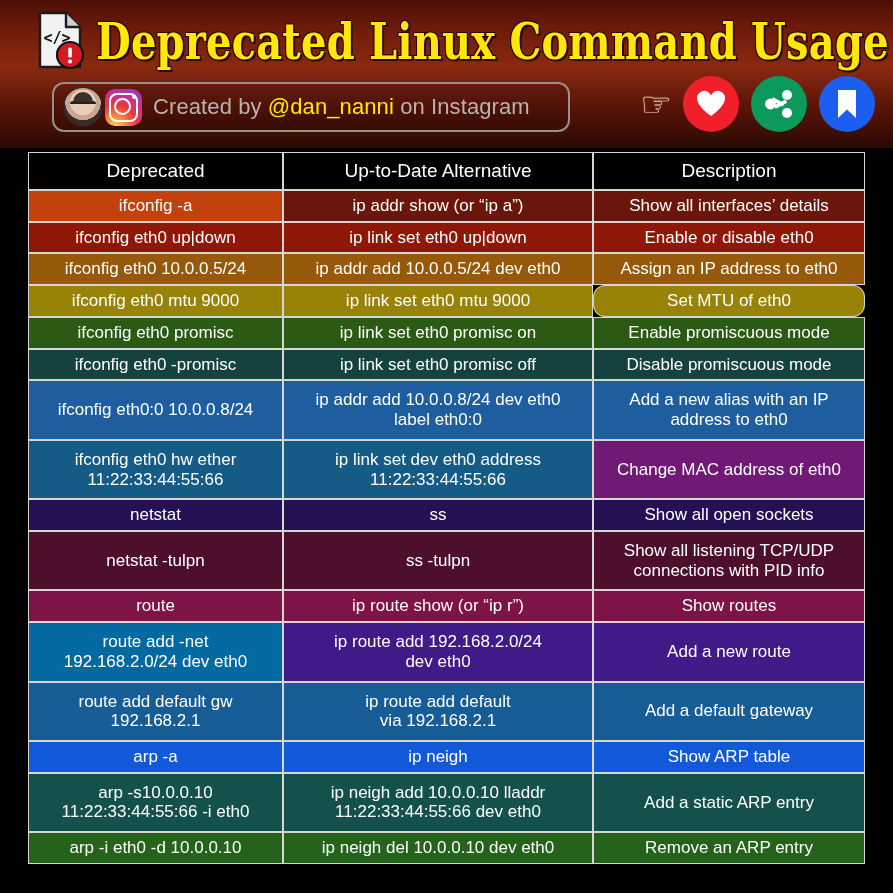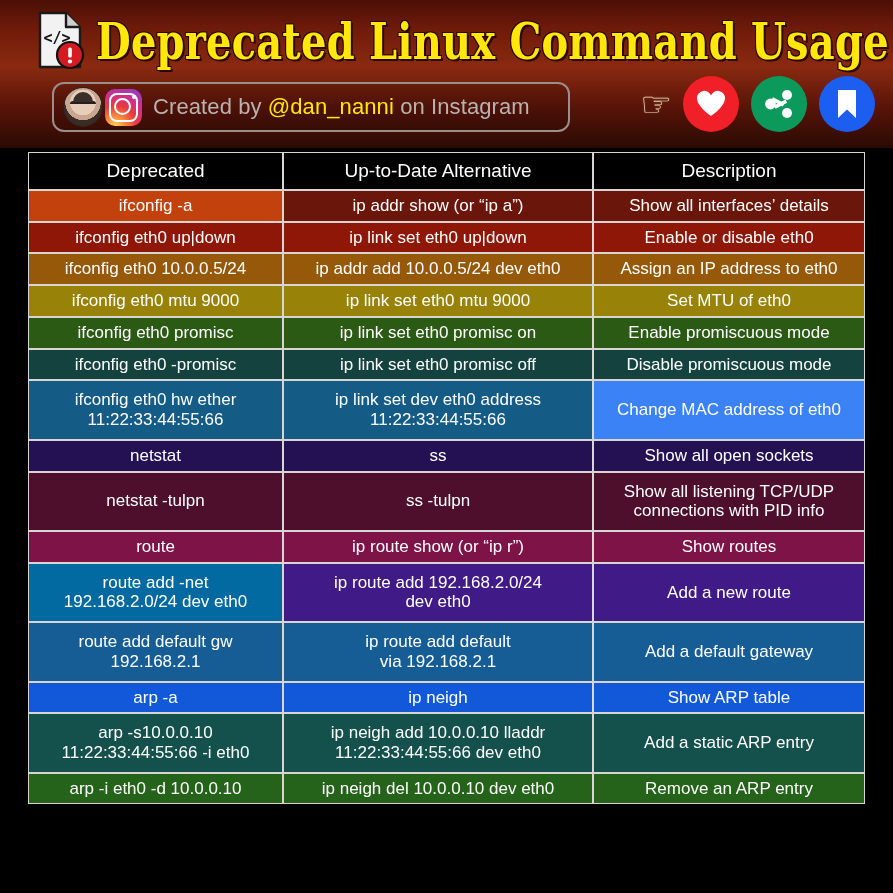--- a/index.html
+++ b/index.html
@@ -298,36 +298,41 @@
             <td style="background: rgb(142, 23, 8);">Enable or disable eth0</td>
           </tr>
           <tr style="background: rgb(150, 89, 10);">
             <td style="background: rgb(150, 89, 10);">ifconfig eth0 10.0.0.5/24</td>
             <td style="background: rgb(150, 89, 10);">ip addr add 10.0.0.5/24  dev eth0</td>
             <td style="background: rgb(150, 89, 10);">Assign an IP address to eth0</td>
           </tr>
           <tr style="background: rgb(153, 130, 8); margin-top: 36px;">
             <td style="background: rgb(153, 130, 8);">ifconfig eth0 mtu 9000</td>
             <td style="background: rgb(153, 130, 8);">ip link set eth0 mtu 9000</td>
-            <td style="background: rgb(153, 130, 8);">Set MTU of eth0</td>
+            <td style="background: rgb(153, 130, 8); border-radius: 12px;">Set MTU of eth0</td>
           </tr>
           <tr style="background: rgb(42, 90, 20);">
             <td style="background: rgb(42, 90, 20);">ifconfig eth0 promisc</td>
             <td style="background: rgb(42, 90, 20);">ip link set eth0 promisc on</td>
             <td style="background: rgb(42, 90, 20);">Enable promiscuous mode</td>
           </tr>
           <tr style="background: rgb(20, 67, 63);">
             <td style="background: rgb(20, 67, 63);">ifconfig eth0 -promisc</td>
             <td style="background: rgb(20, 67, 63);">ip link set eth0 promisc off</td>
             <td style="background: rgb(20, 67, 63);">Disable promiscuous mode</td>
           </tr>
+          <tr style="background: rgb(31, 94, 158);">
+            <td class="tall" style="background: rgb(31, 94, 158);">ifconfig eth0:0 10.0.0.8/24</td>
+            <td class="tall" style="background: rgb(31, 94, 158);">ip addr add 10.0.0.8/24 dev eth0<br>label eth0:0</td>
+            <td class="tall" style="background: rgb(31, 94, 158);">Add a new alias with an IP<br>address to eth0</td>
+          </tr>
           <tr style="background: rgb(20, 91, 134);">
             <td class="tall" style="background: rgb(20, 91, 134);">ifconfig eth0 hw ether<br>11:22:33:44:55:66</td>
             <td class="tall" style="background: rgb(20, 91, 134);">ip link set dev eth0 address<br>11:22:33:44:55:66</td>
-            <td class="tall" style="background: #3b82f6;">Change MAC address of eth0</td>
+            <td class="tall" style="background: #701a75;">Change MAC address of eth0</td>
           </tr>
           <tr style="background: rgb(35, 17, 84);">
             <td style="background: rgb(35, 17, 84);">netstat</td>
             <td style="background: rgb(35, 17, 84);">ss</td>
             <td style="background: rgb(35, 17, 84);">Show all open sockets</td>
           </tr>
           <tr style="background: rgb(77, 15, 43);">
             <td class="tall" style="background: rgb(77, 15, 43);">netstat -tulpn</td>
             <td class="tall" style="background: rgb(77, 15, 43);">ss -tulpn</td>
             <td class="tall" style="background: rgb(77, 15, 43);">Show all  listening TCP/UDP<br>connections with PID info</td>

